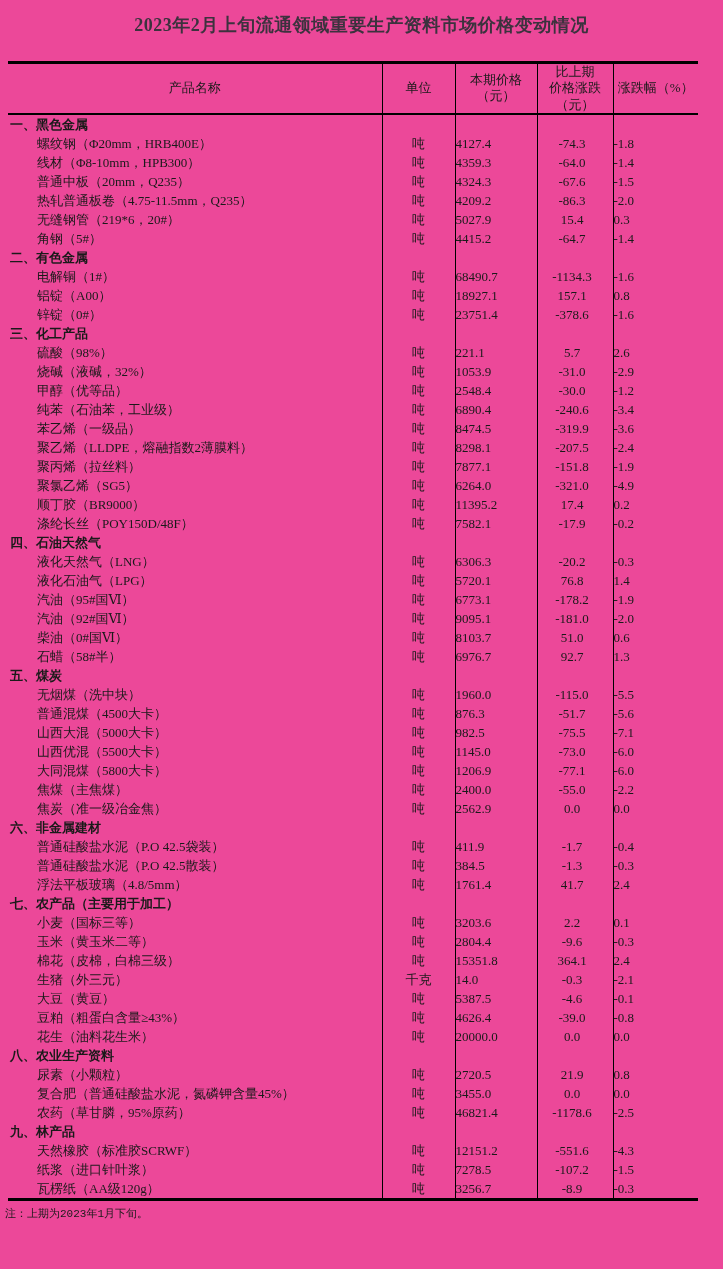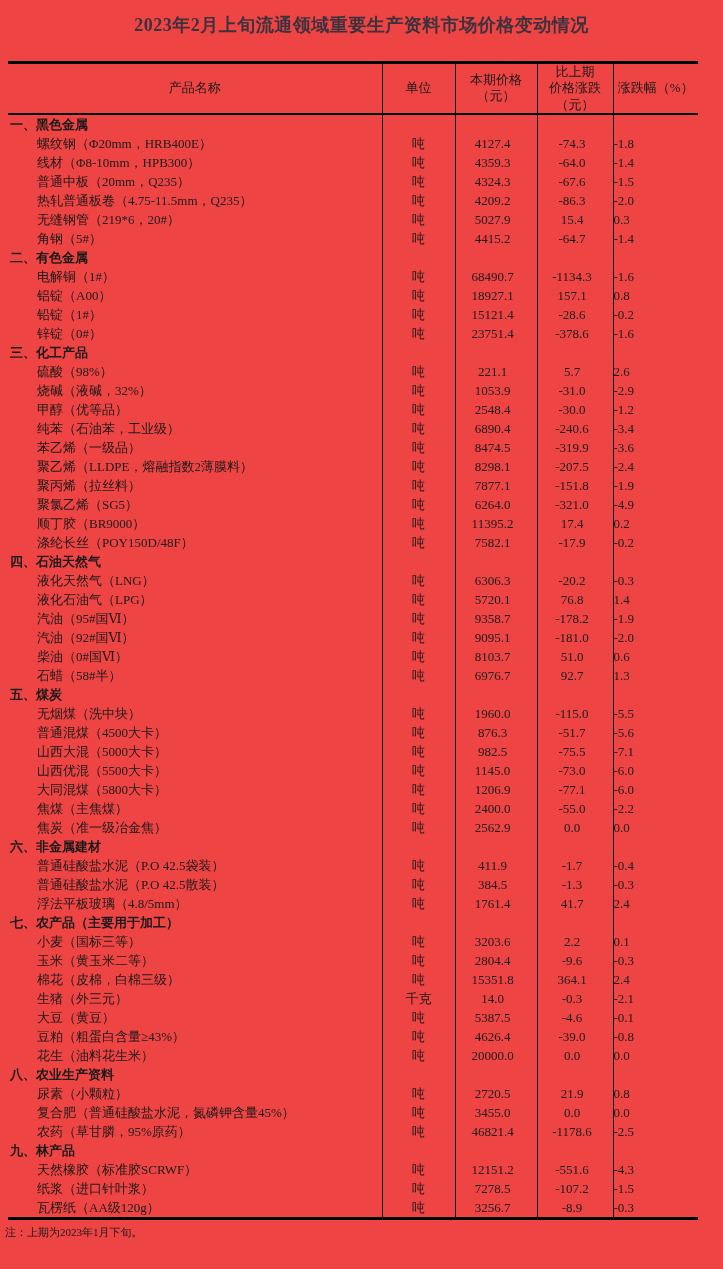--- a/index.html
+++ b/index.html
@@ -1,21 +1,21 @@
 <!DOCTYPE html>
 <html><head>
 <meta charset="utf-8">
 <style>
   * { margin: 0; padding: 0; box-sizing: border-box; }
   html, body { background: #ffffff; }
   .page {
     position: relative;
     width: 723px;
     height: 1269px;
-    background: #ef4444;
+    background: #ec4899;
     font-family: "Liberation Serif", "DejaVu Serif", serif;
     color: #1a1a1a;
     overflow: hidden;
   }
   .title {
     padding-top: 13px;
     text-align: center;
     font-size: 18px;
     font-weight: bold;
     color: #3c323e;
@@ -49,27 +49,28 @@
   .price-table td {
     height: 19px;
     vertical-align: middle;
     line-height: 19px;
     overflow: hidden;
     white-space: nowrap;
   }
   tr.section-row td.name { font-weight: bold; padding-left: 2px; }
   tr.product-row td.name { padding-left: 29px; margin-top: 32px; }
   .price-table td.unit { text-align: center; }
-  .price-table td.price { text-align: center; padding-right: 7px; }
+  .price-table td.price { text-align: left; padding-right: 7px; }
   .price-table td.change { text-align: center; padding-right: 6px; }
   .price-table td.pct { text-align: left; padding-right: 13px; }
   .footnote {
     margin: 5px 0 0 5px;
     font-size: 11px;
     color: #1a1a1a;
+    font-family: Liberation Mono, monospace;
   }
 </style>
 </head>
 <body>
 
 <div class="page">
   <div class="title">2023年2月上旬流通领域重要生产资料市场价格变动情况</div>
 
   <table class="price-table">
     <colgroup>
@@ -156,27 +157,20 @@
           <td class="pct">-1.6</td>
         </tr>
         <tr class="product-row">
           <td class="name">铝锭（A00）</td>
           <td class="unit">吨</td>
           <td class="price">18927.1</td>
           <td class="change">157.1</td>
           <td class="pct">0.8</td>
         </tr>
         <tr class="product-row">
-          <td class="name">铅锭（1#）</td>
-          <td class="unit">吨</td>
-          <td class="price">15121.4</td>
-          <td class="change">-28.6</td>
-          <td class="pct">-0.2</td>
-        </tr>
-        <tr class="product-row">
           <td class="name">锌锭（0#）</td>
           <td class="unit">吨</td>
           <td class="price">23751.4</td>
           <td class="change">-378.6</td>
           <td class="pct">-1.6</td>
         </tr>
         <tr class="section-row">
           <td class="name">三、化工产品</td>
           <td class="unit"></td>
           <td class="price"></td>
@@ -270,21 +264,21 @@
         <tr class="product-row">
           <td class="name">液化石油气（LPG）</td>
           <td class="unit">吨</td>
           <td class="price">5720.1</td>
           <td class="change">76.8</td>
           <td class="pct">1.4</td>
         </tr>
         <tr class="product-row">
           <td class="name">汽油（95#国Ⅵ）</td>
           <td class="unit">吨</td>
-          <td class="price">9358.7</td>
+          <td class="price">6773.1</td>
           <td class="change">-178.2</td>
           <td class="pct">-1.9</td>
         </tr>
         <tr class="product-row">
           <td class="name">汽油（92#国Ⅵ）</td>
           <td class="unit">吨</td>
           <td class="price">9095.1</td>
           <td class="change">-181.0</td>
           <td class="pct">-2.0</td>
         </tr>

